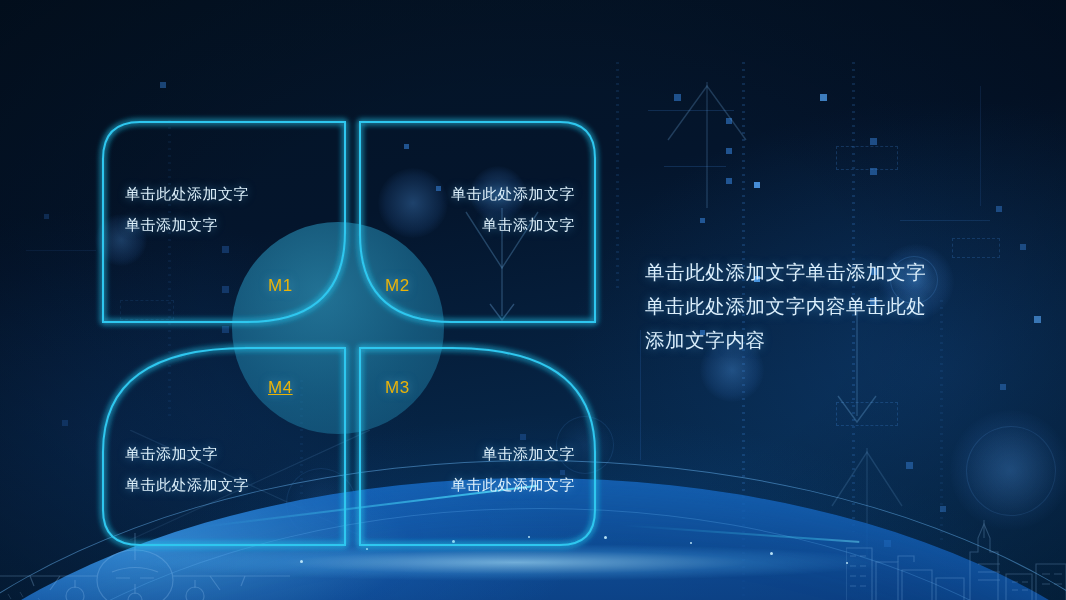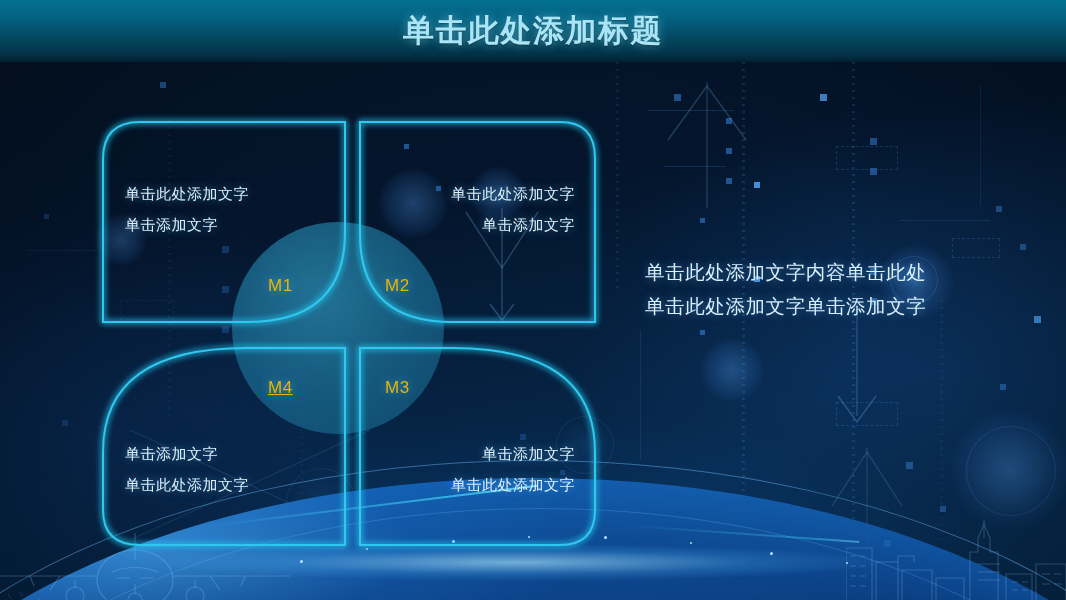--- a/index.html
+++ b/index.html
@@ -371,21 +371,19 @@
   <div class="qbox" id="box-bl">
     <div class="line">单击添加文字</div>
     <div class="line">单击此处添加文字</div>
   </div>
   <div class="qbox" id="box-br">
     <div class="line">单击添加文字</div>
     <div class="line">单击此处添加文字</div>
   </div>
 
   <div class="rightpara">
+    <div class="pline">单击此处添加文字单击添加文字</div>
     <div class="pline">单击此处添加文字内容单击此处</div>
-    <div class="pline">单击此处添加文字单击添加文字</div>
-  </div>
-
-  <div class="header">
-    <div class="header-title">单击此处添加标题</div>
-  </div>
+    <div class="pline">添加文字内容</div>
+  </div>
+
 
 </div>
 
 </body></html>

